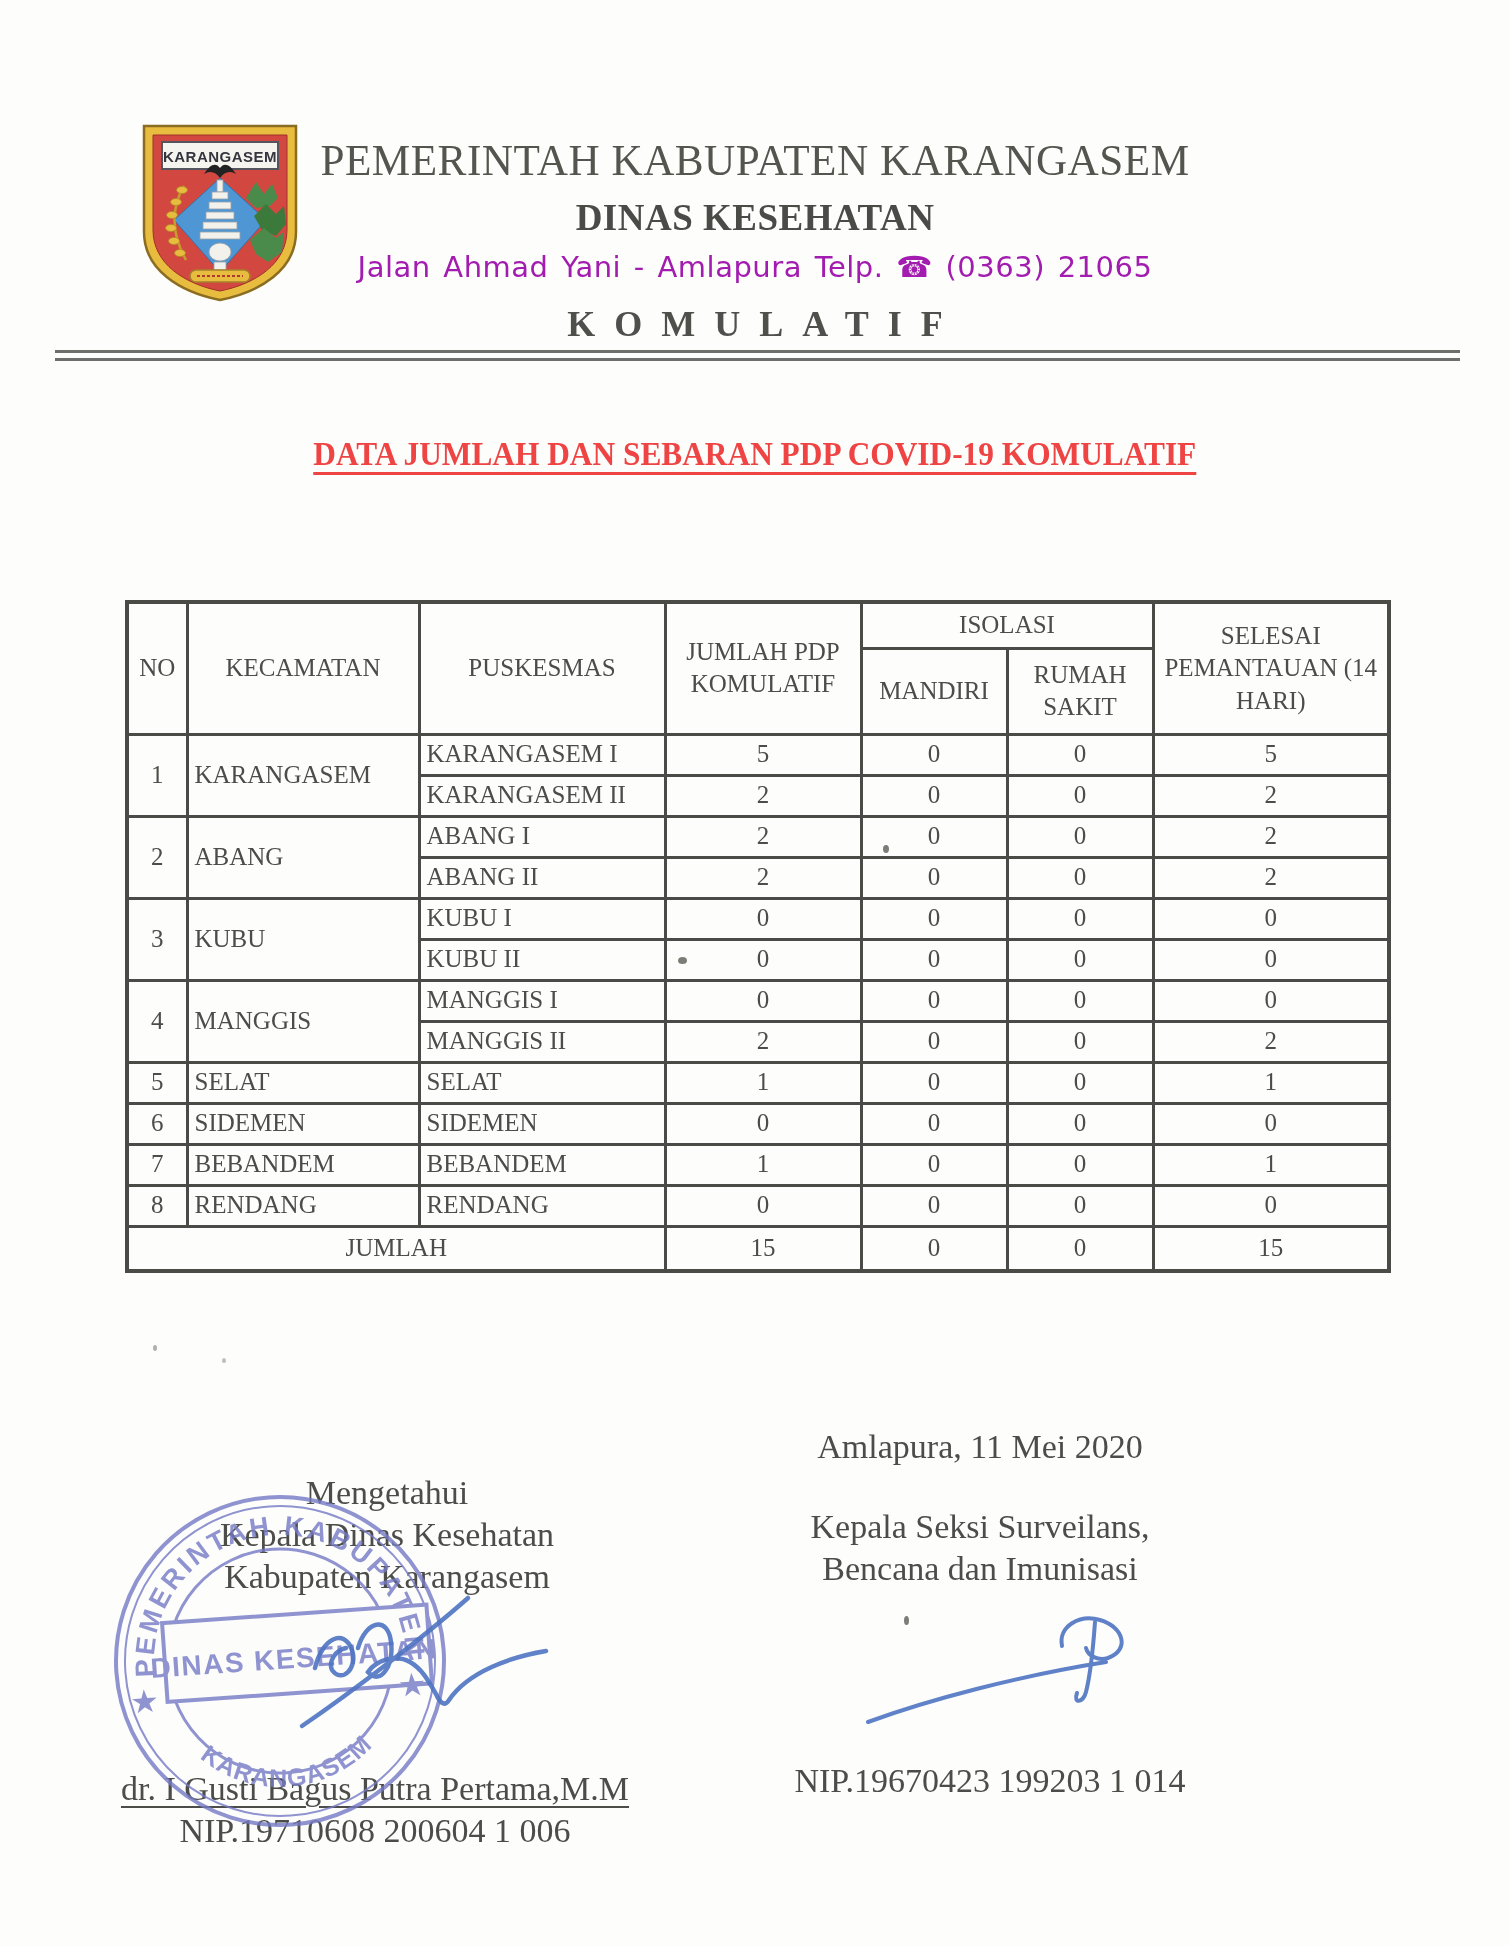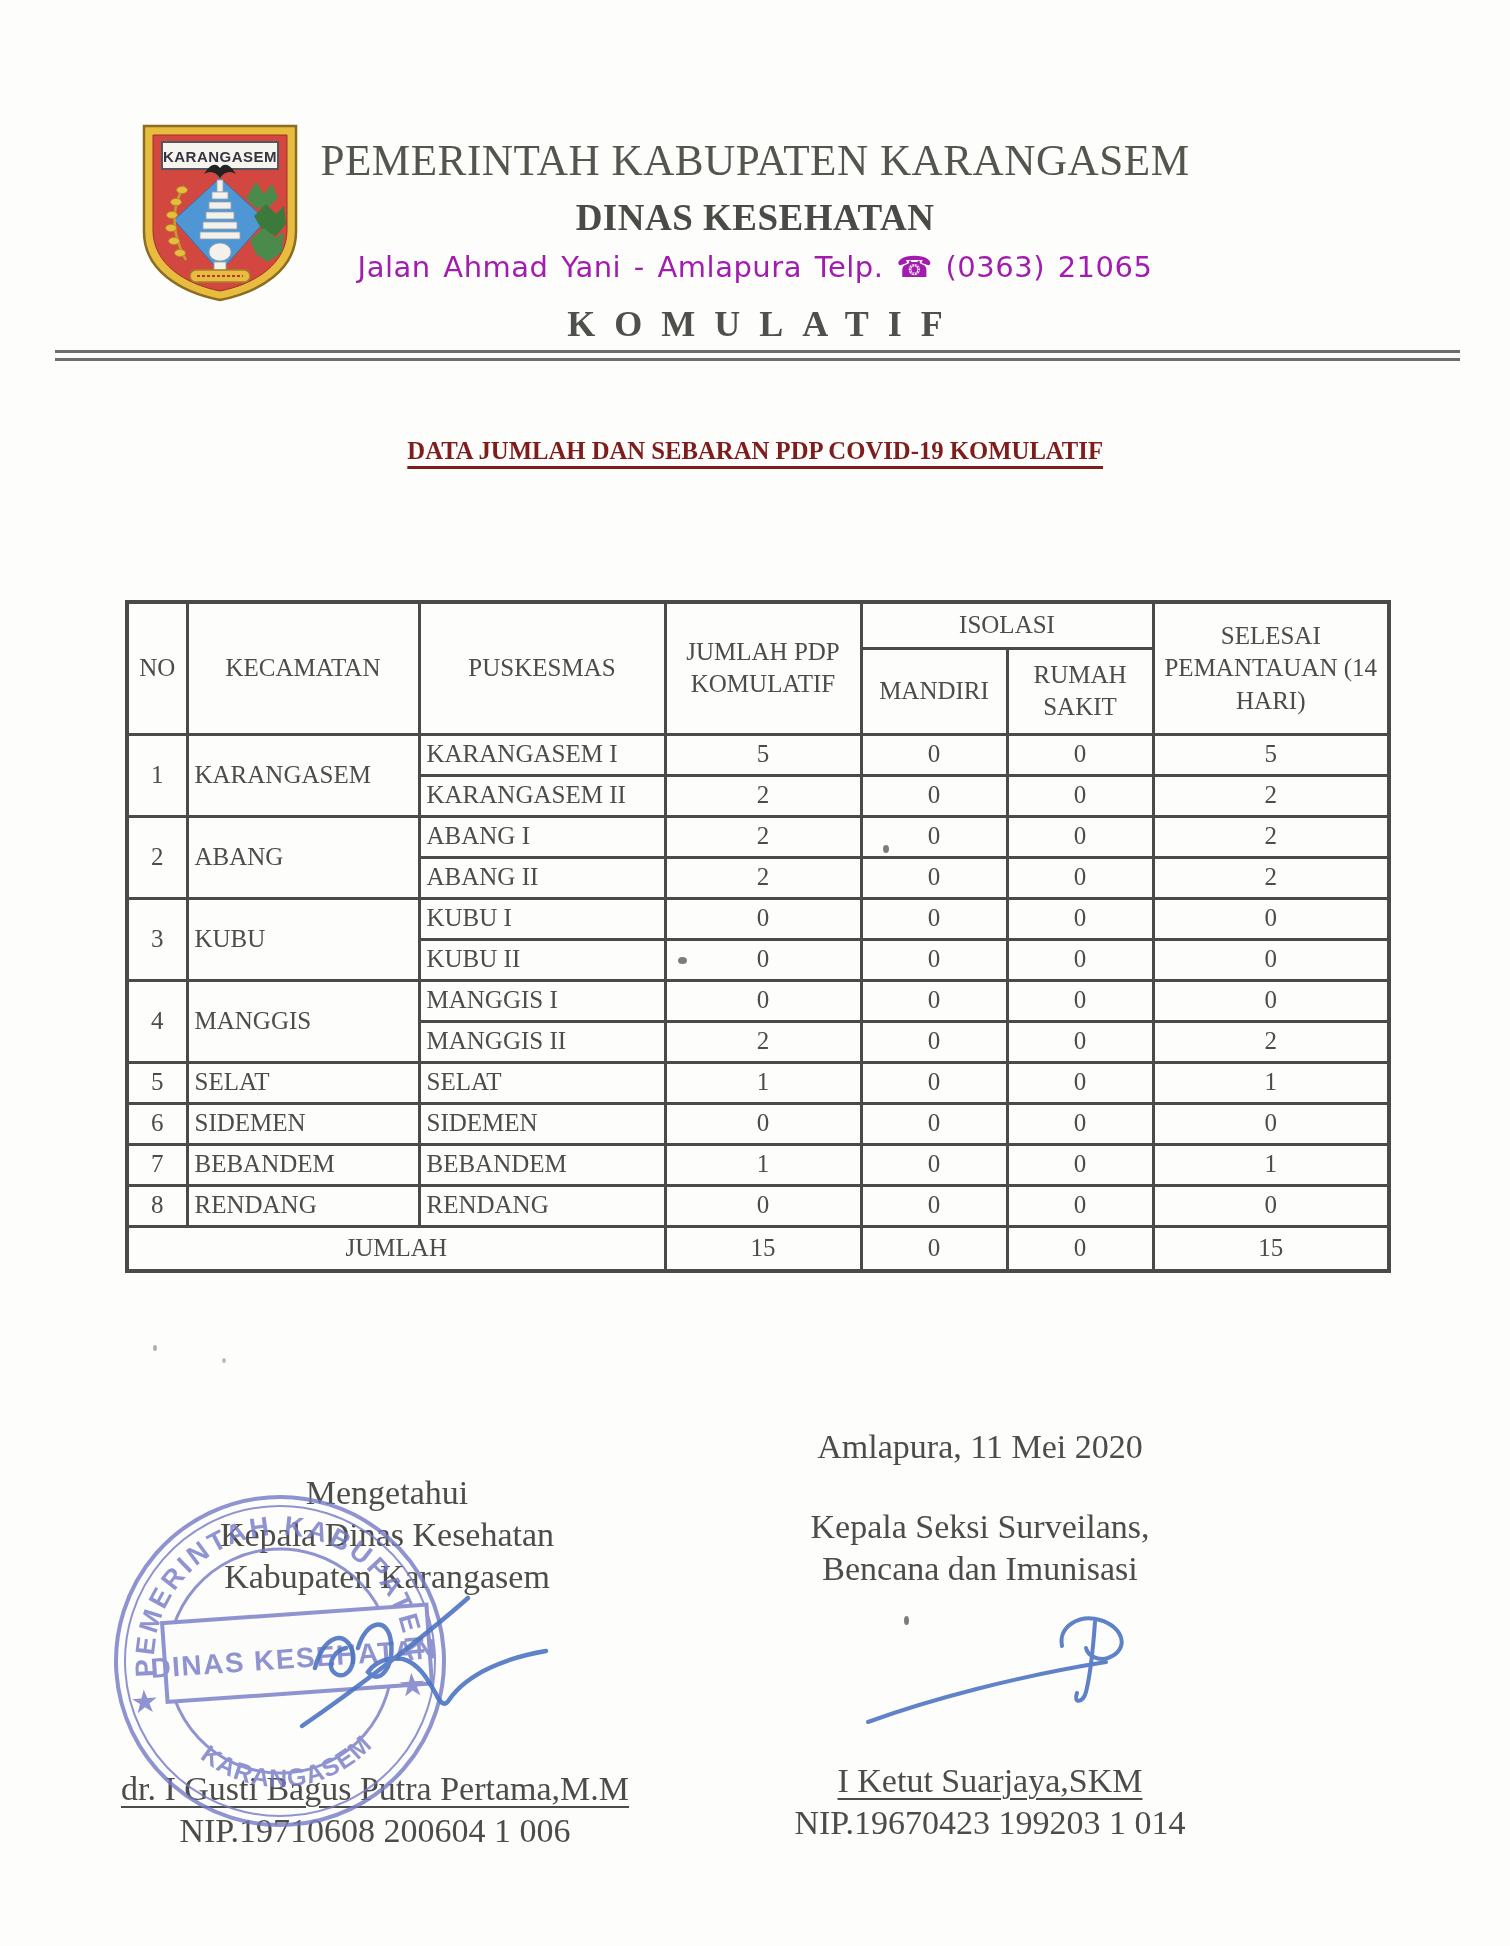--- a/index.html
+++ b/index.html
@@ -36,21 +36,21 @@
   }
   .lh-line-wrap { position: absolute; left: 0; right: 0; text-align: center; }
   .double-rule {
     position: absolute; left: 55px; right: 50px; top: 350px; height: 11px;
     border-top: 3px solid #6e6e6a; border-bottom: 3px solid #6e6e6a;
   }
   
   .doc-title { position: absolute; left: 0; right: 0; top: 436px; text-align: center; }
   .doc-title .t-line {
     display: block; margin-bottom: 13px;
-    font-size: 26px; font-weight: bold; color: #7f1d1d; letter-spacing: 0px;
+    font-size: 33px; font-weight: bold; color: #ef4444; letter-spacing: 0px;
   }
   .doc-title .t-line span {
     text-decoration: underline; text-decoration-thickness: 2.5px; text-underline-offset: 7px;
     transform: scaleX(0.95); display: inline-block;
   }
   
   table.pdp {
     position: absolute; left: 125px; top: 600px; width: 1262px;
     border-collapse: collapse; table-layout: fixed;
     font-size: 25px; color: #4c4c48;
@@ -294,21 +294,20 @@
     <div>Kepala Seksi Surveilans,</div>
     <div>Bencana dan Imunisasi</div>
   </div>
 
   <div class="sig-text left-name">
     <div class="sig-name">dr. I Gusti Bagus Putra Pertama,M.M</div>
     <div>NIP.19710608 200604 1 006</div>
   </div>
 
   <div class="sig-text right-name">
-    <div class="sig-name">I Ketut Suarjaya,SKM</div>
     <div>NIP.19670423 199203 1 014</div>
   </div>
 
   <svg class="ink-overlay" viewBox="0 0 1510 1946">
 
     <g opacity="0.8" transform="rotate(-4 280 1661)">
       <circle cx="280" cy="1661" r="164" fill="none" stroke="#7479c4" stroke-width="4"></circle>
       <circle cx="280" cy="1661" r="155" fill="none" stroke="#7479c4" stroke-width="2"></circle>
       <circle cx="280" cy="1661" r="112" fill="none" stroke="#7479c4" stroke-width="3"></circle>
       <g transform="translate(280 1661)" font-family="Liberation Sans, sans-serif" fill="#7479c4">

